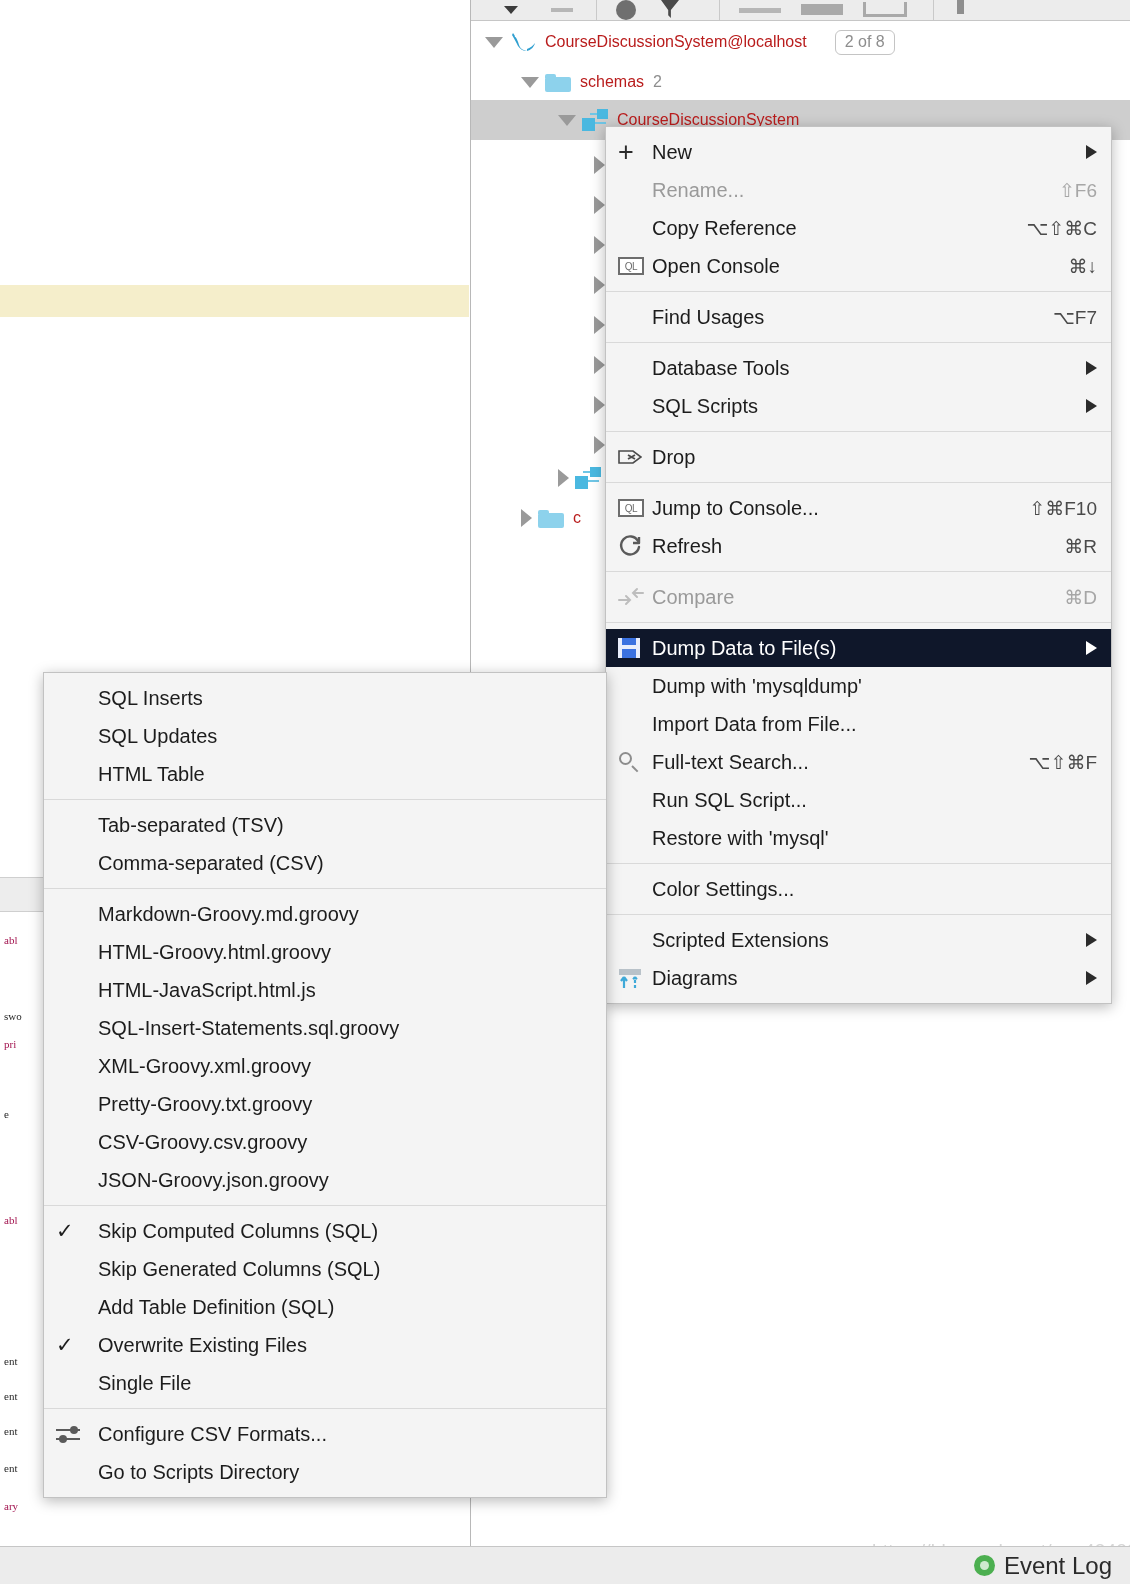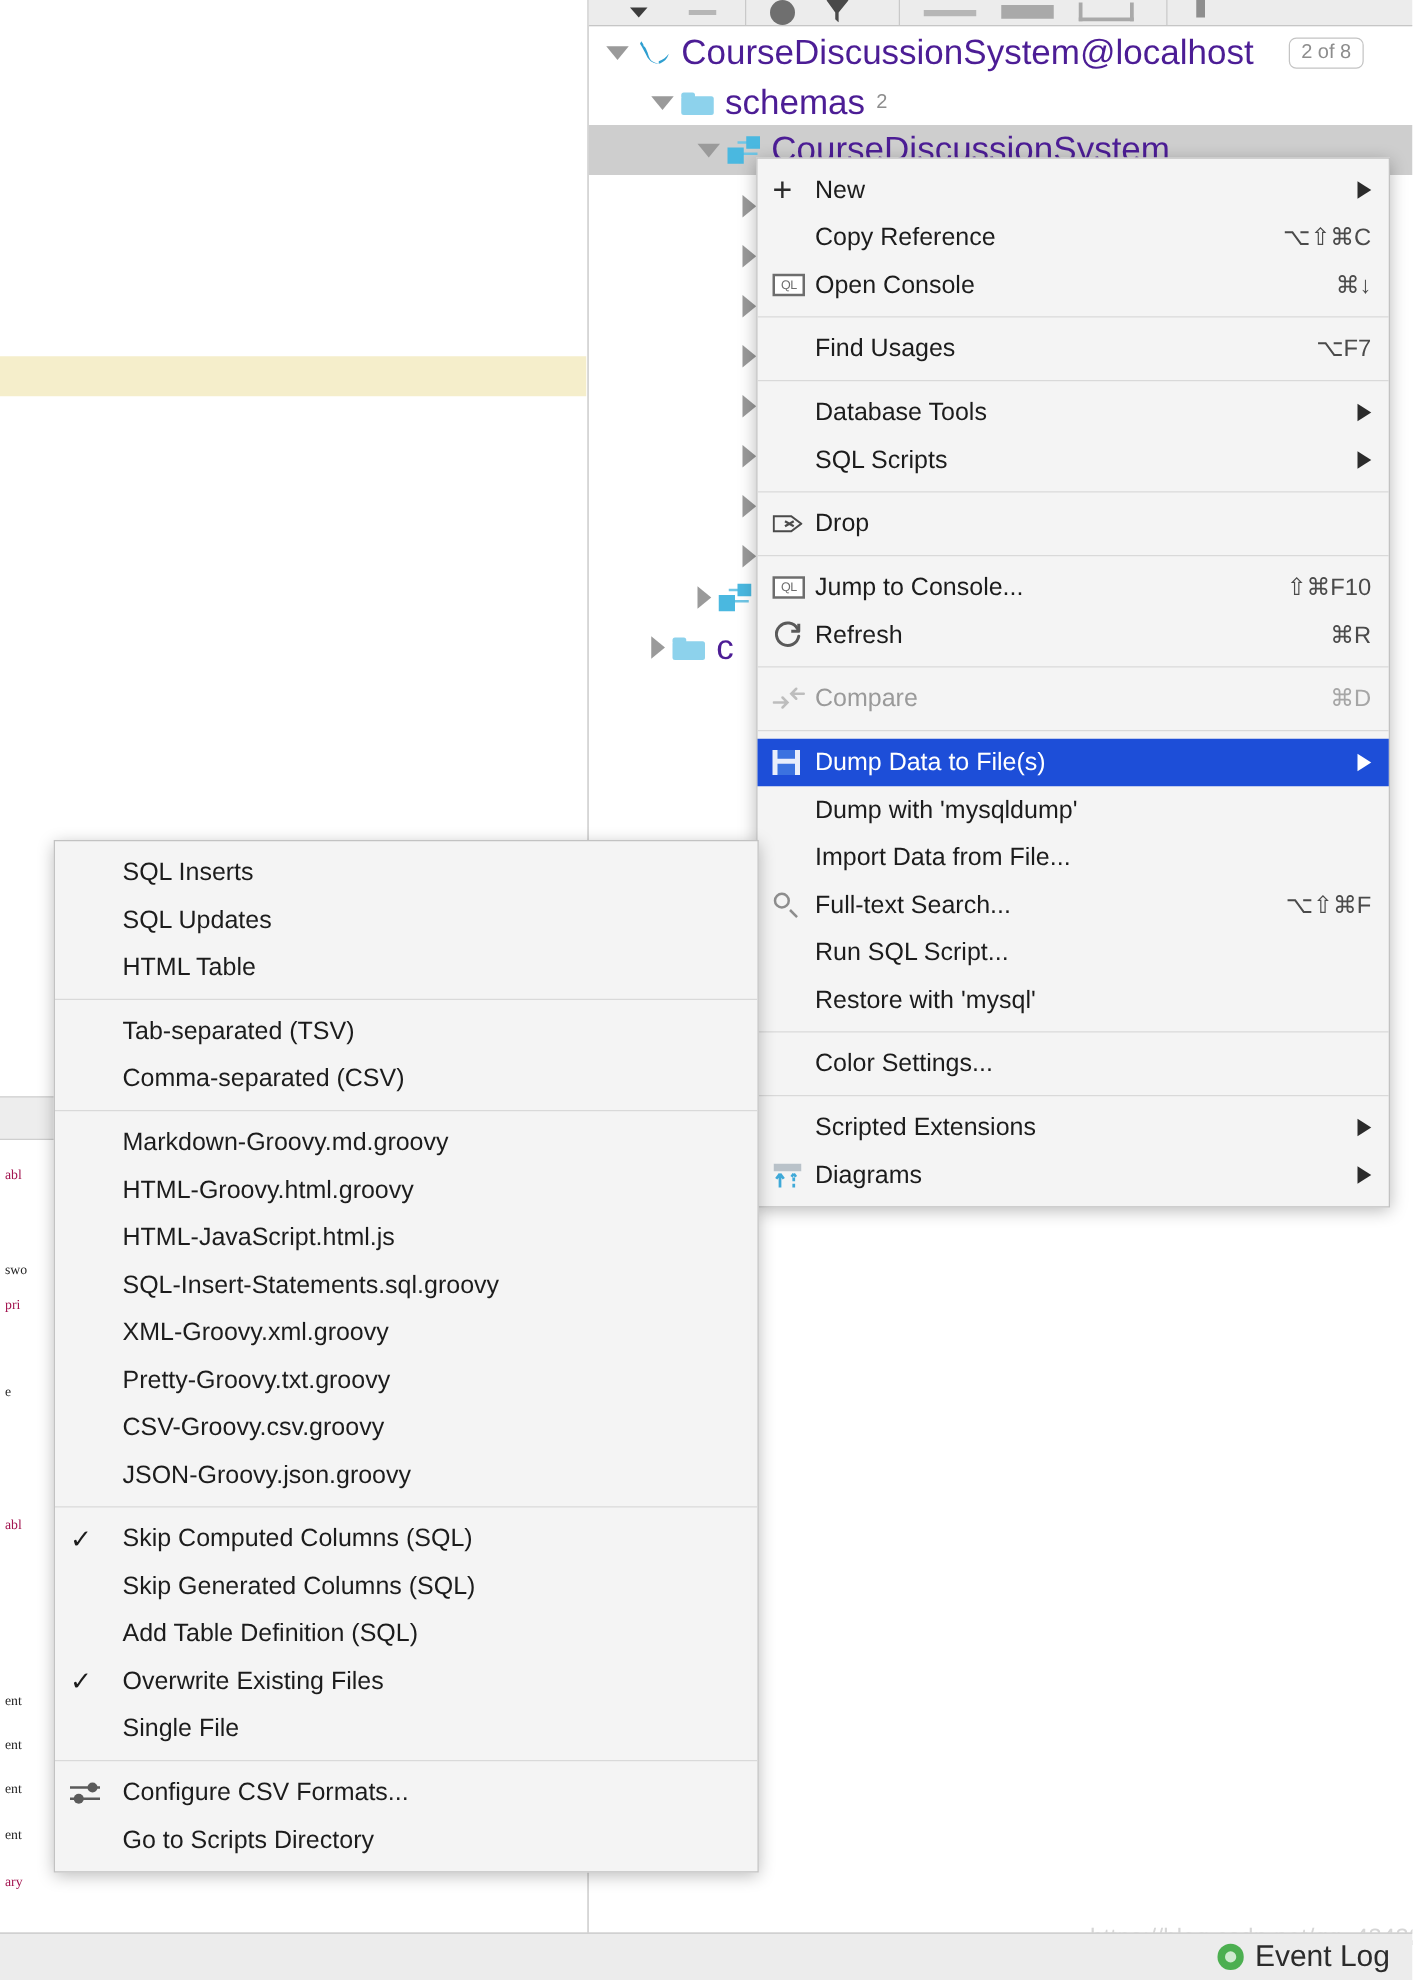--- a/index.html
+++ b/index.html
@@ -50,21 +50,21 @@
   .tb-ico{position:absolute;top:0;background:#b6b6b6;}
   .tb-sep{position:absolute;top:0;width:1px;height:20px;background:#c9c9c9;}
   .tb-caret{position:absolute;top:6px;width:0;height:0;
     border-left:7px solid transparent;border-right:7px solid transparent;border-top:8px solid #3c3c3c;}
 
   .tree-row{position:absolute;left:0;width:659px;height:40px;display:flex;align-items:center;}
   .tree-row.selected{background:#cecece;}
   .tw{width:0;height:0;margin-right:6px;flex:0 0 auto;}
   .tw.down{border-left:9px solid transparent;border-right:9px solid transparent;border-top:11px solid #9a9a9a;}
   .tw.right{border-top:9px solid transparent;border-bottom:9px solid transparent;border-left:11px solid #9a9a9a;}
-  .tree-label{font-size:28px;color:#4c1d95;white-space:nowrap;}
+  .tree-label{font-size:16px;color:#b91c1c;white-space:nowrap;}
   .tree-count{font-size:16px;color:#8d8d8d;margin-left:9px;}
   .badge{
     margin-left:28px;border:1px solid #c4c4c4;border-radius:6px;
     padding:2px 9px 3px;font-size:16px;color:#8d8d8d;background:#fff;
   }
   
   .ico-folder{position:relative;width:26px;height:20px;flex:0 0 auto;margin-right:9px;}
   .ico-folder:before{content:"";position:absolute;left:0;top:2px;width:11px;height:4px;background:#8dd2ec;border-radius:2px 2px 0 0;}
   .ico-folder:after{content:"";position:absolute;left:0;top:5px;width:26px;height:15px;background:#8dd2ec;border-radius:2px;}
   
@@ -92,21 +92,21 @@
     box-shadow:0 3px 13px rgba(0,0,0,.28);
     padding:6px 0 6px 0;
     z-index:50;
   }
   .mi{
     position:relative;display:flex;align-items:center;
     height:38px;padding:0 14px 0 12px;font-size:20px;color:#1c1c1c;
     white-space:nowrap;cursor:default;
   }
   .mi.disabled{color:#9a9a9a;}
-  .mi.active{background:#1d4ed8;color:#ffffff;}
+  .mi.active{background:#0f172a;color:#ffffff;}
   .mi .mi-ico{width:34px;flex:0 0 auto;display:flex;align-items:center;justify-content:flex-start;}
   .mi .mi-label{flex:1 1 auto;}
   .mi .mi-accel{margin-left:24px;font-size:19px;color:#4a4a4a;}
   .mi.disabled .mi-accel{color:#a6a6a6;}
   .mi .arrow{
     width:0;height:0;margin-left:18px;flex:0 0 auto;
     border-top:7px solid transparent;border-bottom:7px solid transparent;border-left:11px solid #2b2b2b;
   }
   .mi.active .arrow{border-left-color:#ffffff;}
   .sep{height:1px;background:#d9d9d9;margin:6px 0;}
@@ -278,20 +278,25 @@
   </div>
 
   <div id="context-menu">
       <div class="mi">
         <span class="mi-ico">
           <span class="plus-ico">+</span>
         </span>
         <span class="mi-label">New</span>
         <span class="arrow"></span>
       </div>
+      <div class="mi disabled">
+        <span class="mi-ico"></span>
+        <span class="mi-label">Rename...</span>
+        <span class="mi-accel">⇧F6</span>
+      </div>
       <div class="mi">
         <span class="mi-ico"></span>
         <span class="mi-label">Copy Reference</span>
         <span class="mi-accel">⌥⇧⌘C</span>
       </div>
       <div class="mi">
         <span class="mi-ico">
           <span class="ql-badge">QL</span>
         </span>
         <span class="mi-label">Open Console</span>

